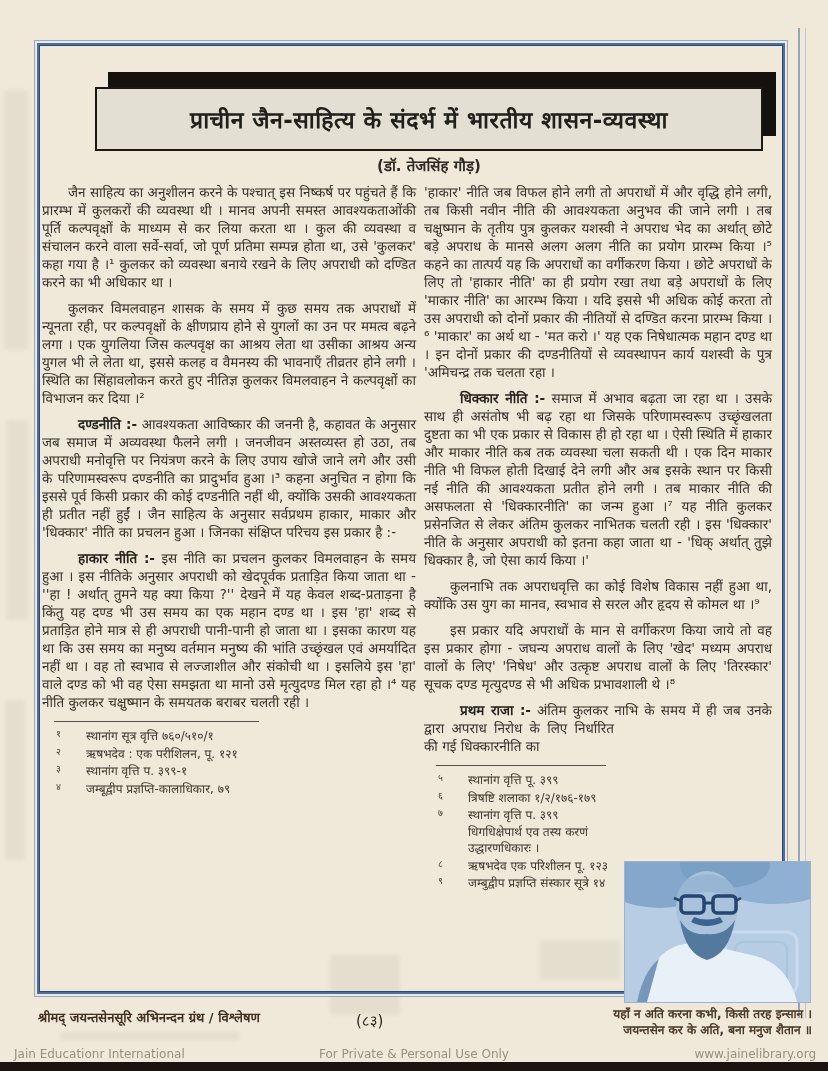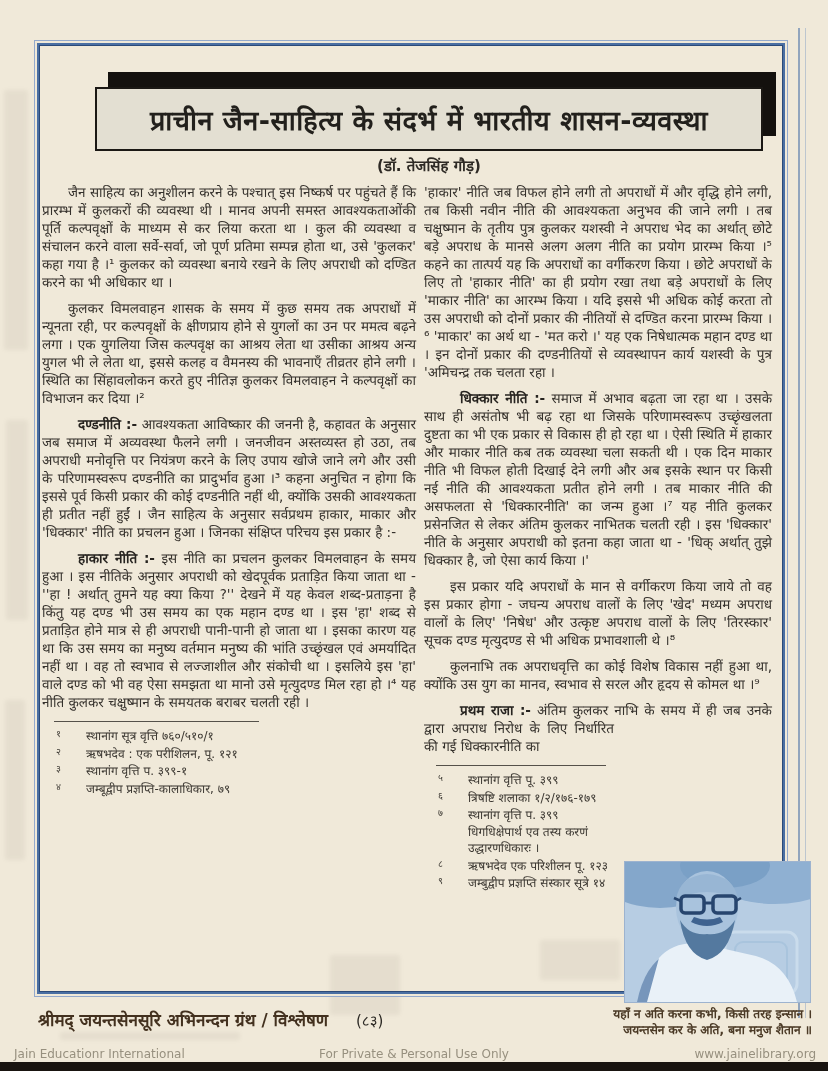--- a/index.html
+++ b/index.html
@@ -15,21 +15,21 @@
     pointer-events:none;
   }
   .edge-line-a{position:absolute;left:798px;top:28px;width:2px;height:990px;background:#5f81ad;opacity:.65;}
   .edge-line-b{position:absolute;left:805px;top:28px;width:1px;height:990px;background:#8aa3c6;opacity:.5;}
   
   .title-shadow{position:absolute;left:108px;top:72px;width:668px;height:64px;background:#14110e;}
   .title-box{
     position:absolute;left:95px;top:87px;width:664px;height:60px;background:#e3dfd2;
     border:2px solid #1b1814;display:flex;align-items:center;justify-content:center;
   }
-  .title-box h1{margin:12px;font-size:27px;font-weight:bold;color:#22201c;letter-spacing:.5px;white-space:nowrap;}
+  .title-box h1{margin:12px;font-size:23px;font-weight:bold;color:#22201c;letter-spacing:.5px;white-space:nowrap;}
   .author{position:absolute;left:95px;top:155px;width:668px;text-align:center;font-size:15px;font-weight:bold;color:#2e2a25;}
   
   .col{position:absolute;top:183px;font-size:13.5px;line-height:18px;text-align:justify;}
   .col-left{left:42px;width:374px;}
   .col-right{left:424px;width:348px;}
   .col p{margin:0 0 8px 0;}
   .col p.indent{text-indent:26px;}
   .col b.lead{font-weight:bold;color:#26231f;margin-left:36px;}
   
   .fn-rule{border:none;border-top:1.6px solid #55514a;width:205px;margin:10px 0 6px 12px;}
@@ -37,21 +37,21 @@
   .fn-num{flex:0 0 30px;padding-left:14px;font-size:9.5px;position:relative;top:-2px;color:#44403a;}
   .fn-text{flex:1;color:#3b3731;}
   
   .photo-float{float:right;width:190px;height:152px;margin:2px -42px 0 10px;}
   .photo{
     position:absolute;left:625px;top:862px;width:185px;height:140px;
     box-shadow:0 0 0 1px #9db3cf;background:#b7cde3;
   }
   .photo svg{display:block;}
   
-  .footer-book{position:absolute;left:38px;top:1008px;font-size:17px;font-weight:bold;color:#43311f;}
+  .footer-book{position:absolute;left:38px;top:1008px;font-size:13px;font-weight:bold;color:#43311f;}
   .footer-page{position:absolute;left:356px;top:1010px;font-size:15px;color:#2e2b26;}
   .footer-verse{position:absolute;right:16px;top:1006px;text-align:right;font-size:12px;font-weight:bold;line-height:16px;color:#4b3a26;margin-left:32px;}
   .footer-small{position:absolute;top:1047px;font-size:12px;color:#97907f;}
   .fs-left{left:14px;}
   .fs-center{left:0;width:828px;text-align:center;}
   .fs-right{right:12px;}
   .bottom-bar{position:absolute;left:0;top:1062px;width:828px;height:9px;background:#191410;}
   
   .smudge{position:absolute;background:rgba(118,108,96,.55);opacity:.16;filter:blur(2px);border-radius:2px;}
 </style>
@@ -98,22 +98,22 @@
     </div>
     <div class="fn-row">
       <span class="fn-num">४</span>
       <span class="fn-text">जम्बूद्वीप प्रज्ञप्ति-कालाधिकार, ७९</span>
     </div>
   </div>
 
   <div class="col col-right">
     <p><span>'हाकार' नीति जब विफल होने लगी तो अपराधों में और वृद्धि होने लगी, तब किसी नवीन नीति की आवश्यकता अनुभव की जाने लगी । तब चक्षुष्मान के तृतीय पुत्र कुलकर यशस्वी ने अपराध भेद का अर्थात् छोटे बड़े अपराध के मानसे अलग अलग नीति का प्रयोग प्रारम्भ किया ।⁵ कहने का तात्पर्य यह कि अपराधों का वर्गीकरण किया । छोटे अपराधों के लिए तो 'हाकार नीति' का ही प्रयोग रखा तथा बड़े अपराधों के लिए 'माकार नीति' का आरम्भ किया । यदि इससे भी अधिक कोई करता तो उस अपराधी को दोनों प्रकार की नीतियों से दण्डित करना प्रारम्भ किया ।⁶ 'माकार' का अर्थ था - 'मत करो ।' यह एक निषेधात्मक महान दण्ड था । इन दोनों प्रकार की दण्डनीतियों से व्यवस्थापन कार्य यशस्वी के पुत्र 'अमिचन्द्र तक चलता रहा ।</span></p>
     <p><b class="lead">धिक्कार नीति :-</b><span> समाज में अभाव बढ़ता जा रहा था । उसके साथ ही असंतोष भी बढ़ रहा था जिसके परिणामस्वरूप उच्छृंखलता दुष्टता का भी एक प्रकार से विकास ही हो रहा था । ऐसी स्थिति में हाकार और माकार नीति कब तक व्यवस्था चला सकती थी । एक दिन माकार नीति भी विफल होती दिखाई देने लगी और अब इसके स्थान पर किसी नई नीति की आवश्यकता प्रतीत होने लगी । तब माकार नीति की असफलता से 'धिक्कारनीति' का जन्म हुआ ।⁷ यह नीति कुलकर प्रसेनजित से लेकर अंतिम कुलकर नाभितक चलती रही । इस 'धिक्कार' नीति के अनुसार अपराधी को इतना कहा जाता था - 'धिक् अर्थात् तुझे धिक्कार है, जो ऐसा कार्य किया ।'</span></p>
+    <p class="indent"><span>कुलनाभि तक अपराधवृत्ति का कोई विशेष विकास नहीं हुआ था, क्योंकि उस युग का मानव, स्वभाव से सरल और हृदय से कोमल था ।⁹</span></p>
     <p class="indent"><span>इस प्रकार यदि अपराधों के मान से वर्गीकरण किया जाये तो वह इस प्रकार होगा - जघन्य अपराध वालों के लिए 'खेद' मध्यम अपराध वालों के लिए' 'निषेध' और उत्कृष्ट अपराध वालों के लिए 'तिरस्कार' सूचक दण्ड मृत्युदण्ड से भी अधिक प्रभावशाली थे ।⁸</span></p>
-    <p class="indent"><span>कुलनाभि तक अपराधवृत्ति का कोई विशेष विकास नहीं हुआ था, क्योंकि उस युग का मानव, स्वभाव से सरल और हृदय से कोमल था ।⁹</span></p>
     <p>
       <b class="lead">प्रथम राजा :-</b><span> अंतिम कुलकर नाभि के समय में ही जब उनके</span>
       <span class="photo-float"></span>
       <span>द्वारा अपराध निरोध के लिए निर्धारित की गई धिक्कारनीति का</span>
     </p>
 
     <hr class="fn-rule" style="width:170px;">
     <div class="fn-row">
       <span class="fn-num">५</span>
       <span class="fn-text">स्थानांग वृत्ति पू. ३९९</span>

